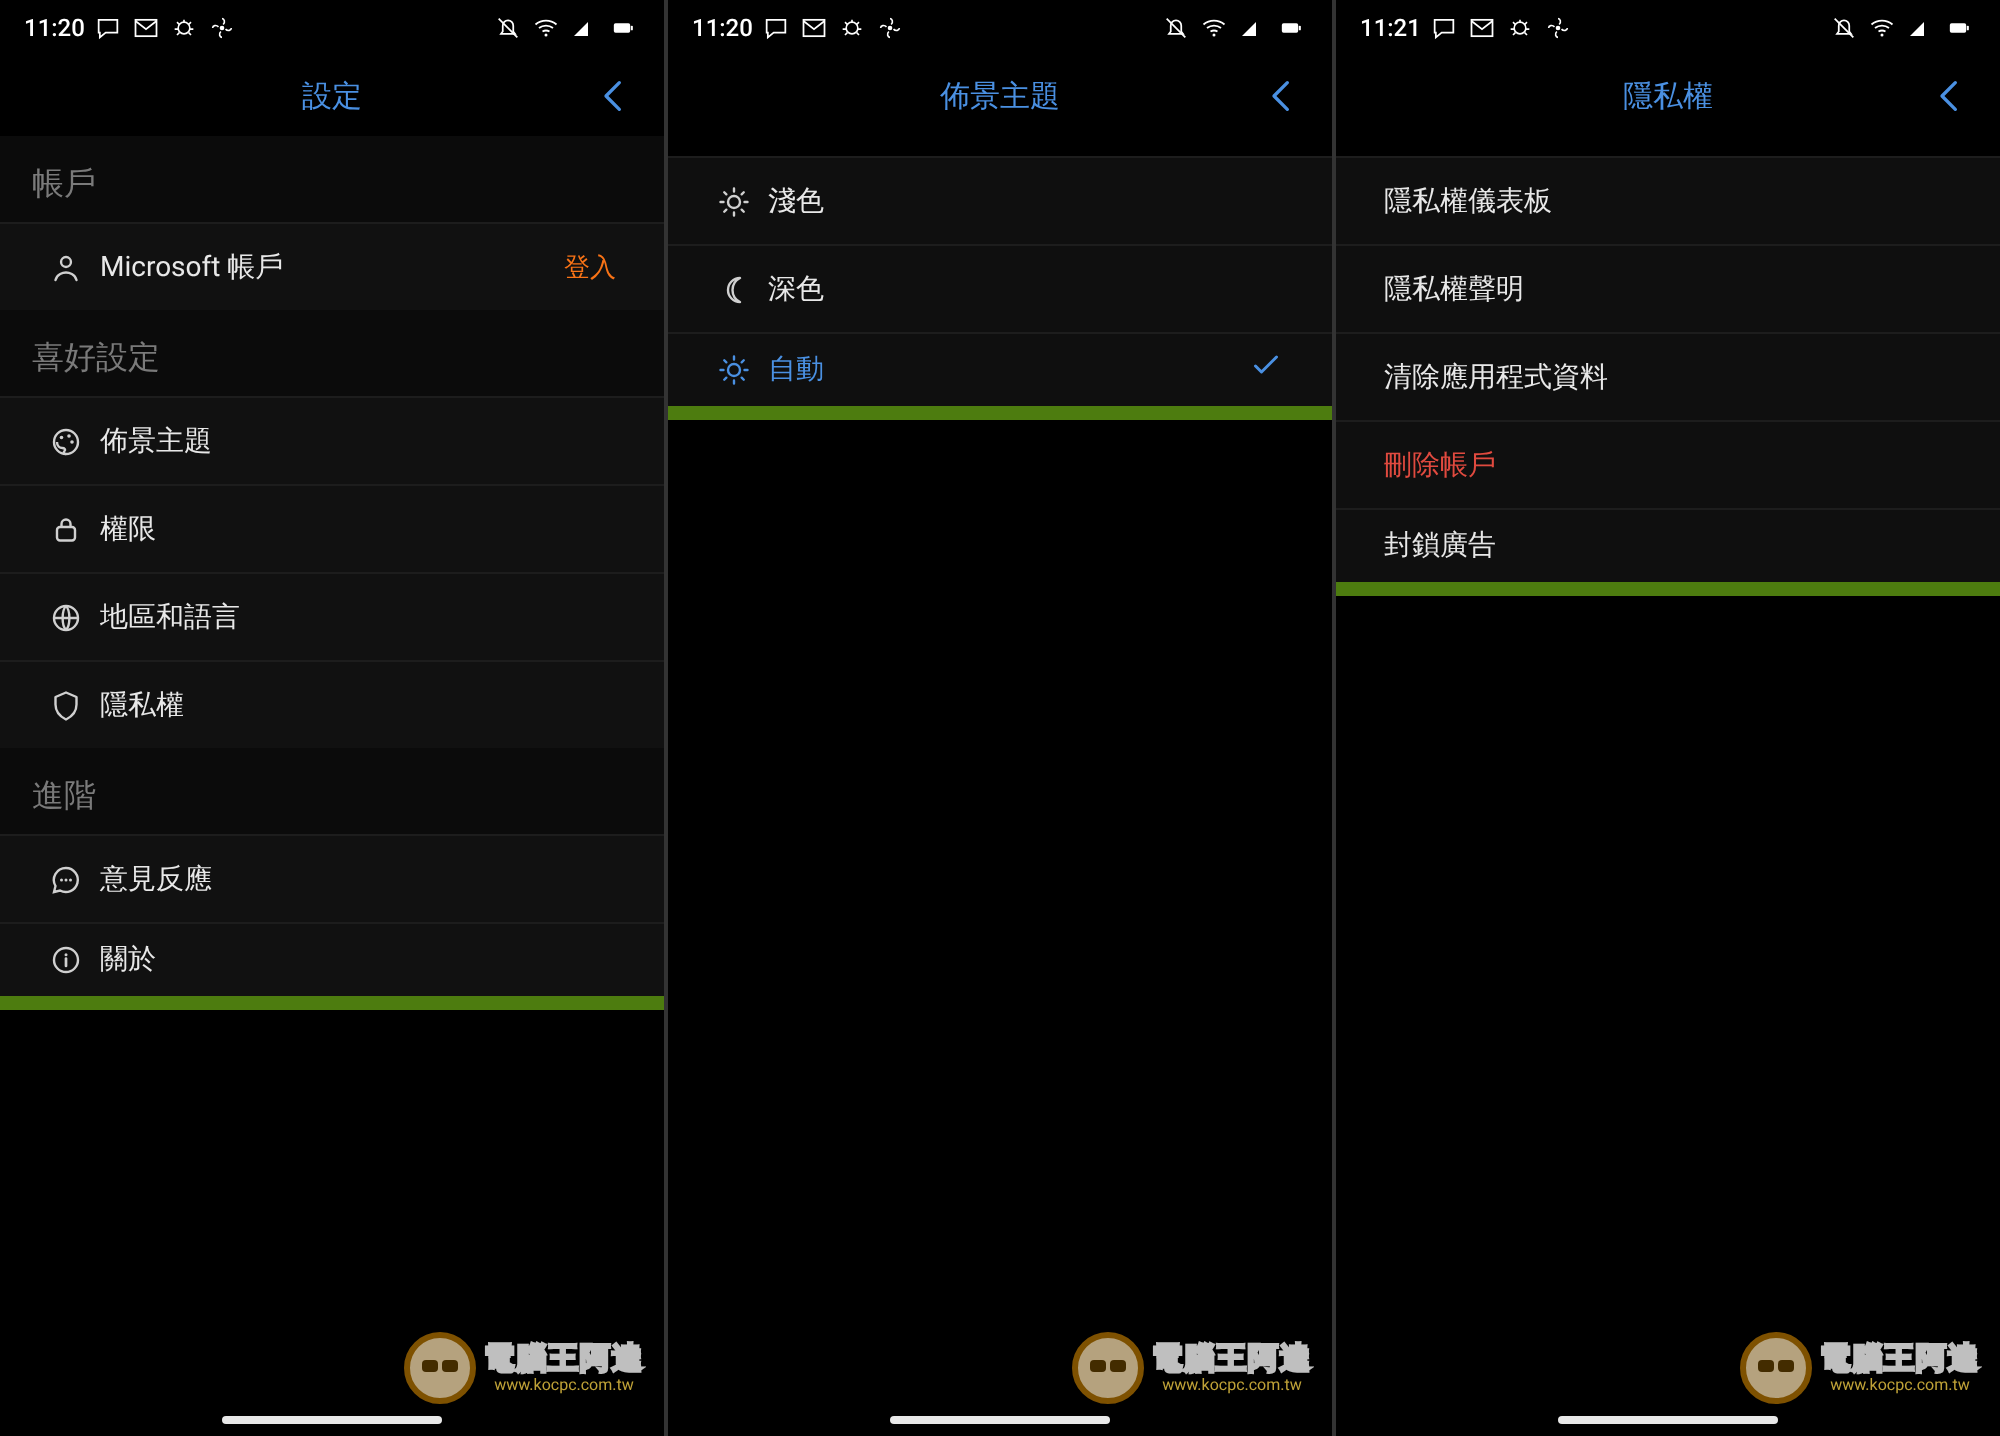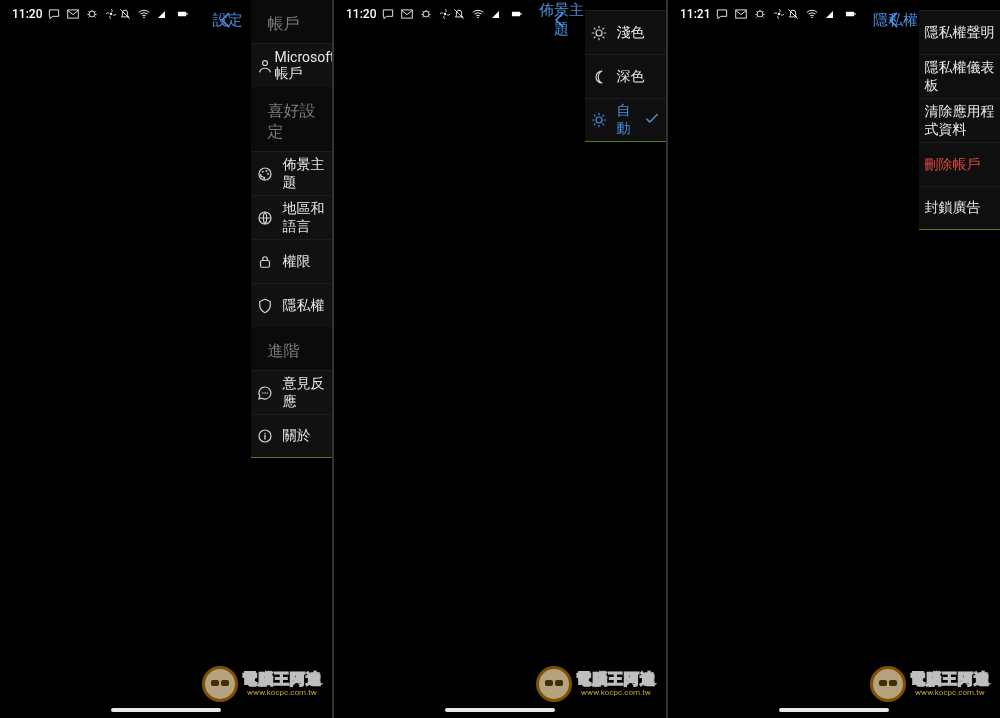--- a/index.html
+++ b/index.html
@@ -5,21 +5,21 @@
   * { margin: 0; padding: 0; box-sizing: border-box; }
   body {
     background: #333;
     font-family: -apple-system, "Segoe UI", Roboto, "PingFang TC", "Microsoft JhengHei", sans-serif;
     width: 1000px; height: 718px;
     display: flex; gap: 2px;
   }
   .phone {
     flex: 1 1 0;
     background: #000;
-    display: flex; flex-direction: row;
+    display: flex; flex-direction: column;
     position: relative;
     overflow: hidden;
   }
   .statusbar {
     height: 28px;
     display: flex; align-items: center; justify-content: space-between;
     padding: 0 12px;
     color: #fff; font-size: 12px; font-weight: 500;
   }
   .status-left, .status-right { display: flex; align-items: center; gap: 5px; }
@@ -42,27 +42,27 @@
   }
   .content { flex: 1; overflow: hidden; }
   .section-header {
     color: #7a7a7a; font-size: 16px;
     padding: 14px 16px 8px;
     background: #0b0b0b;
   }
   .row {
     display: flex; align-items: center;
     height: 44px;
-    padding: 0 5px;
+    padding: 0 24px;
     background: #111;
     border-top: 1px solid #1d1d1d;
     color: #e8e8e8; font-size: 14px;
     cursor: pointer;
   }
-  .row:last-child { border-bottom: 1px solid #4d7c0f; }
+  .row:last-child { border-bottom: 7px solid #4d7c0f; }
   .row-icon { width: 26px; display: inline-flex; color: #d0d0d0; }
   .row-icon-blue { color: #4a90e2; }
   .row-label { flex: 1; }
   .row-action { color: #f97316; font-size: 13px; }
   .row-check { color: #4a90e2; }
   .row.selected .row-label { color: #4a90e2; }
   .row.danger .row-label { color: #e04a3f; }
   .row.slim { background:#0f0f0f; }
   .home-indicator {
     position: absolute; bottom: 6px; left: 50%; transform: translateX(-50%);
@@ -250,32 +250,32 @@
       <span class="row-icon">
           <svg width="18" height="18" viewBox="0 0 24 24">
             <use href="#i-palette"></use>
           </svg>
         </span>
       <span class="row-label">佈景主題</span>
     </div>
     <div class="row">
       <span class="row-icon">
           <svg width="18" height="18" viewBox="0 0 24 24">
+            <use href="#i-lock"></use>
+          </svg>
+        </span>
+      <span class="row-label">權限</span>
+    </div>
+    <div class="row">
+      <span class="row-icon">
+          <svg width="18" height="18" viewBox="0 0 24 24">
             <use href="#i-globe"></use>
           </svg>
         </span>
       <span class="row-label">地區和語言</span>
-    </div>
-    <div class="row">
-      <span class="row-icon">
-          <svg width="18" height="18" viewBox="0 0 24 24">
-            <use href="#i-lock"></use>
-          </svg>
-        </span>
-      <span class="row-label">權限</span>
     </div>
     <div class="row">
       <span class="row-icon">
           <svg width="18" height="18" viewBox="0 0 24 24">
             <use href="#i-shield"></use>
           </svg>
         </span>
       <span class="row-label">隱私權</span>
     </div>
 
@@ -457,24 +457,24 @@
     <div class="back-btn">
         <svg width="20" height="20" viewBox="0 0 24 24">
           <use href="#i-back"></use>
         </svg>
       </div>
     <div class="navbar-title">隱私權</div>
   </div>
   <div class="content">
     <div style="height:10px"></div>
     <div class="row slim">
+      <span class="row-label">隱私權儀表板</span>
+    </div>
+    <div class="row slim">
       <span class="row-label">隱私權聲明</span>
-    </div>
-    <div class="row slim">
-      <span class="row-label">隱私權儀表板</span>
     </div>
     <div class="row slim">
       <span class="row-label">清除應用程式資料</span>
     </div>
     <div class="row slim danger">
       <span class="row-label">刪除帳戶</span>
     </div>
     <div class="row slim">
       <span class="row-label">封鎖廣告</span>
     </div>

